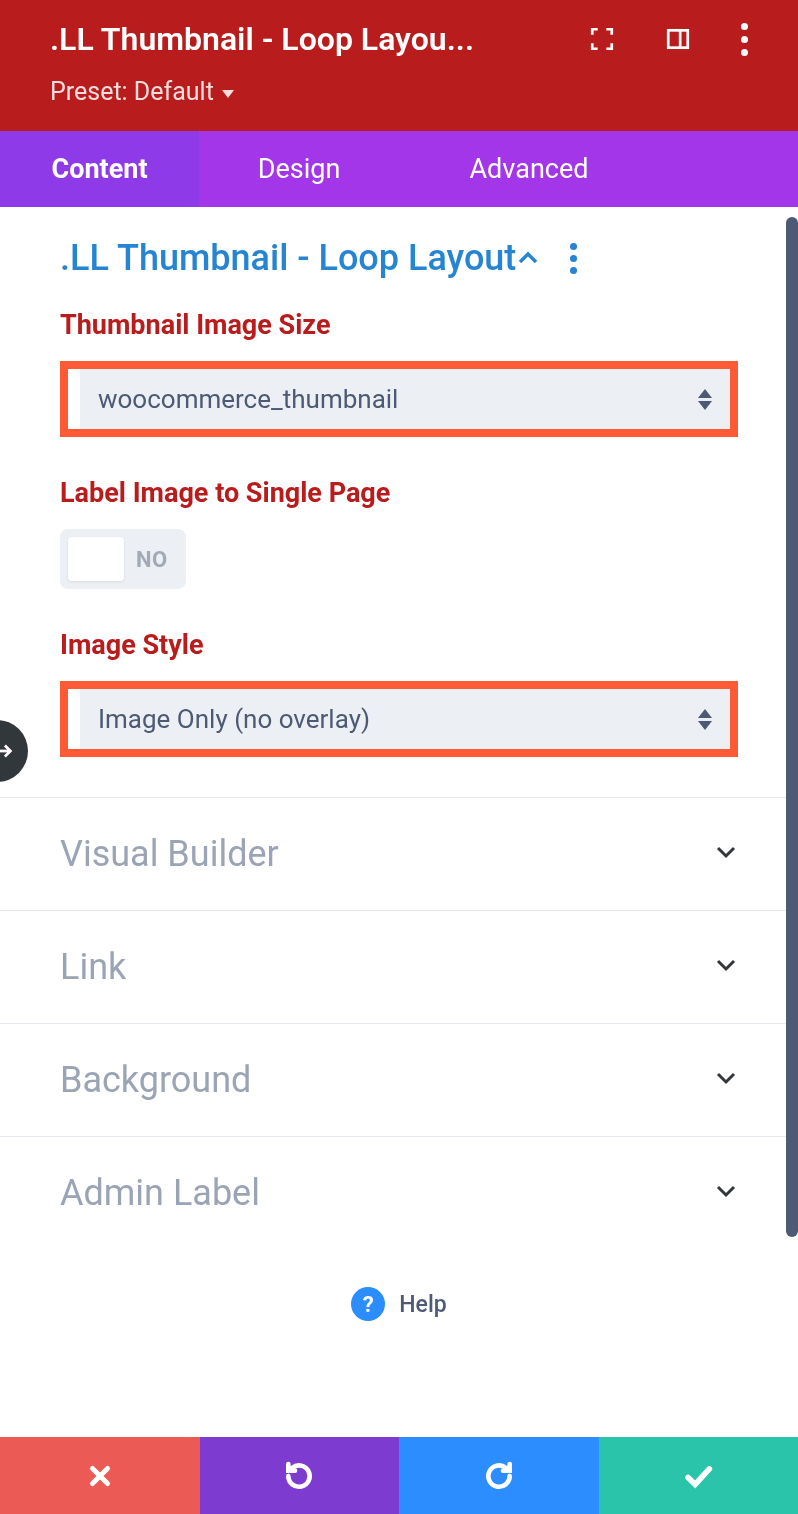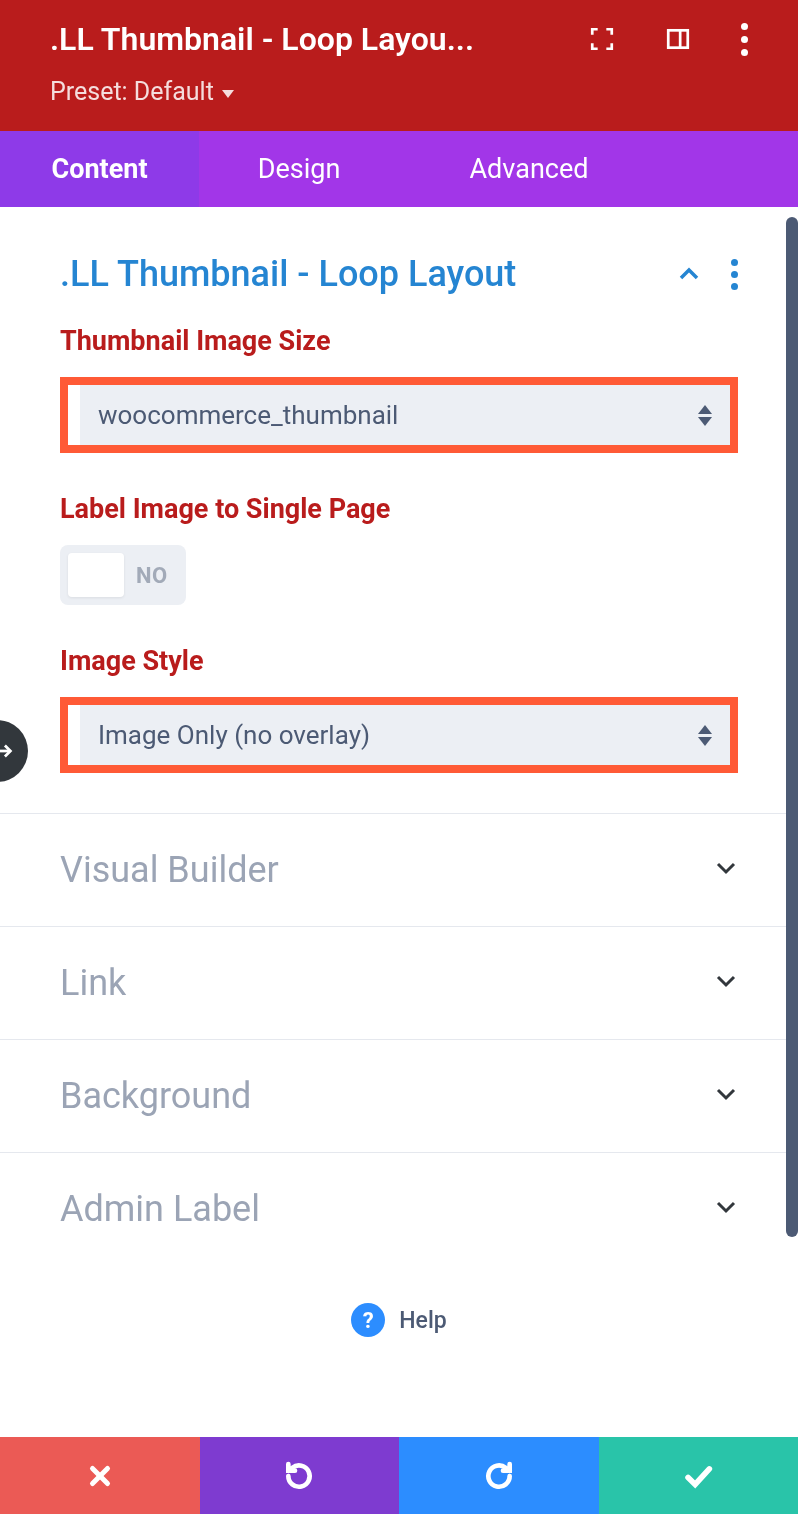--- a/index.html
+++ b/index.html
@@ -16,21 +16,21 @@
 .tabs { background: #a236e8; display: flex; }
 .tab { padding: 22px 0; font-size: 27px; color: #fff; cursor: pointer; flex: 0 0 auto; text-align: center; }
 .tab:nth-child(1){ width: 199px; font-weight: bold; }
 .tab:nth-child(2){ width: 200px; }
 .tab:nth-child(3){ width: 260px; }
 .tab.active { background: #8e3ae8; }
 
 .content-area { position: relative; padding: 0; overflow-y: auto; height: 1155px; }
 .scrollbar { position: absolute; right: 0; top: 10px; width: 12px; height: 1020px; background: #4c5a74; border-radius: 8px; }
 
-.section-header { display: flex; align-items: center; justify-content: space-between; padding: 46px 60px 30px 60px; cursor: pointer; }
+.section-header { display: flex; align-items: center; padding: 30px 60px 30px 60px; cursor: pointer; }
 .section-title-expanded { font-size: 36px; color: #2585d2; font-weight: 500; }
 .section-header-actions { display: flex; align-items: center; gap: 30px; }
 .chevron { cursor: pointer; }
 .chevron-up svg, .chevron-down svg { display:block; }
 .kebab-blue { display: flex; flex-direction: column; gap: 5px; cursor: pointer; }
 .kebab-blue span { width: 7px; height: 7px; background: #2585d2; border-radius: 50%; display:block; }
 
 .field-group { padding: 0 60px 40px 60px; }
 .field-label { font-size: 27px; font-weight: 700; color: #b91c1c; margin-bottom: 20px; }
 

